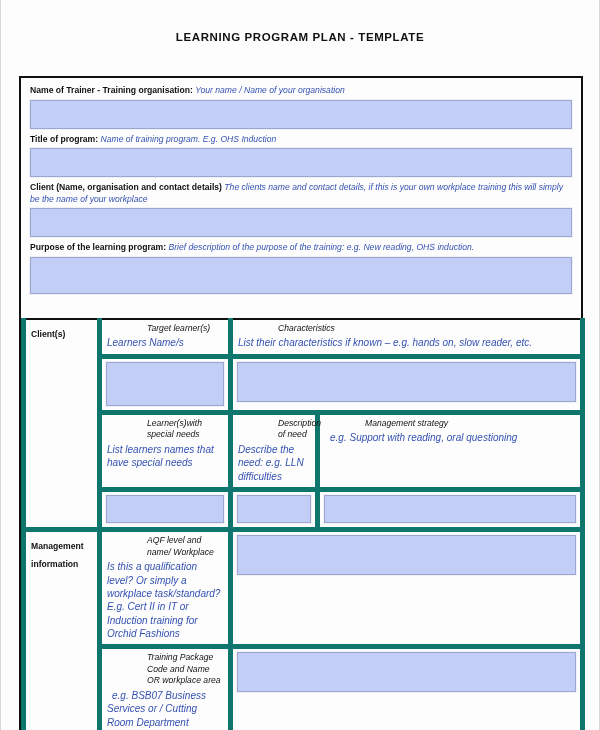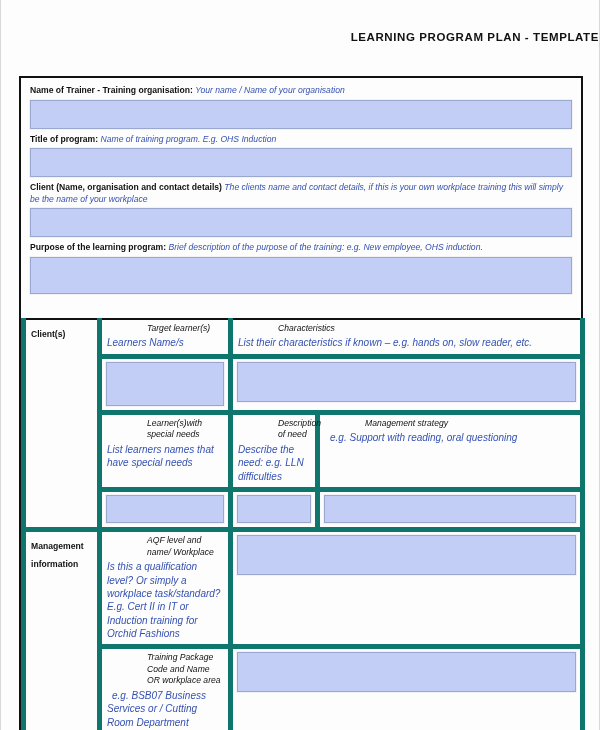--- a/index.html
+++ b/index.html
@@ -17,21 +17,21 @@
   .page {
     position: relative;
     width: 600px;
     height: 730px;
     background: #fdfdfd;
     box-sizing: border-box;
     border-left: 1px solid #d8d8d8;
     border-right: 1px solid #d8d8d8;
   }
   .doc-title {
-    text-align: right;
+    text-align: center;
     font-size: 11.5px;
     font-weight: bold;
     letter-spacing: 0.6px;
     color: #111111;
     padding-top: 31px;
     padding-bottom: 0;
   }
   
   .frame {
     position: absolute;
@@ -147,21 +147,21 @@
         <div class="lbl"><span>Client (Name, organisation and contact details)</span>
           <span class="hint">The clients name and contact details, if this is your own workplace training this will simply be the name of your workplace</span>
         </div>
         <div class="field f-client"></div>
       </div>
 
       <div class="gap"></div>
 
       <div>
         <div class="lbl"><span>Purpose of the learning program:</span>
-          <span class="hint">Brief description of the purpose of the training: e.g. New employee, OHS induction.</span>
+          <span class="hint">Brief description of the purpose of the training: e.g. New reading, OHS induction.</span>
         </div>
         <div class="field f-purpose"></div>
       </div>
 
     </div>
 
     <table class="tbl">
       <colgroup>
         <col style="width:76px">
         <col style="width:131px">

